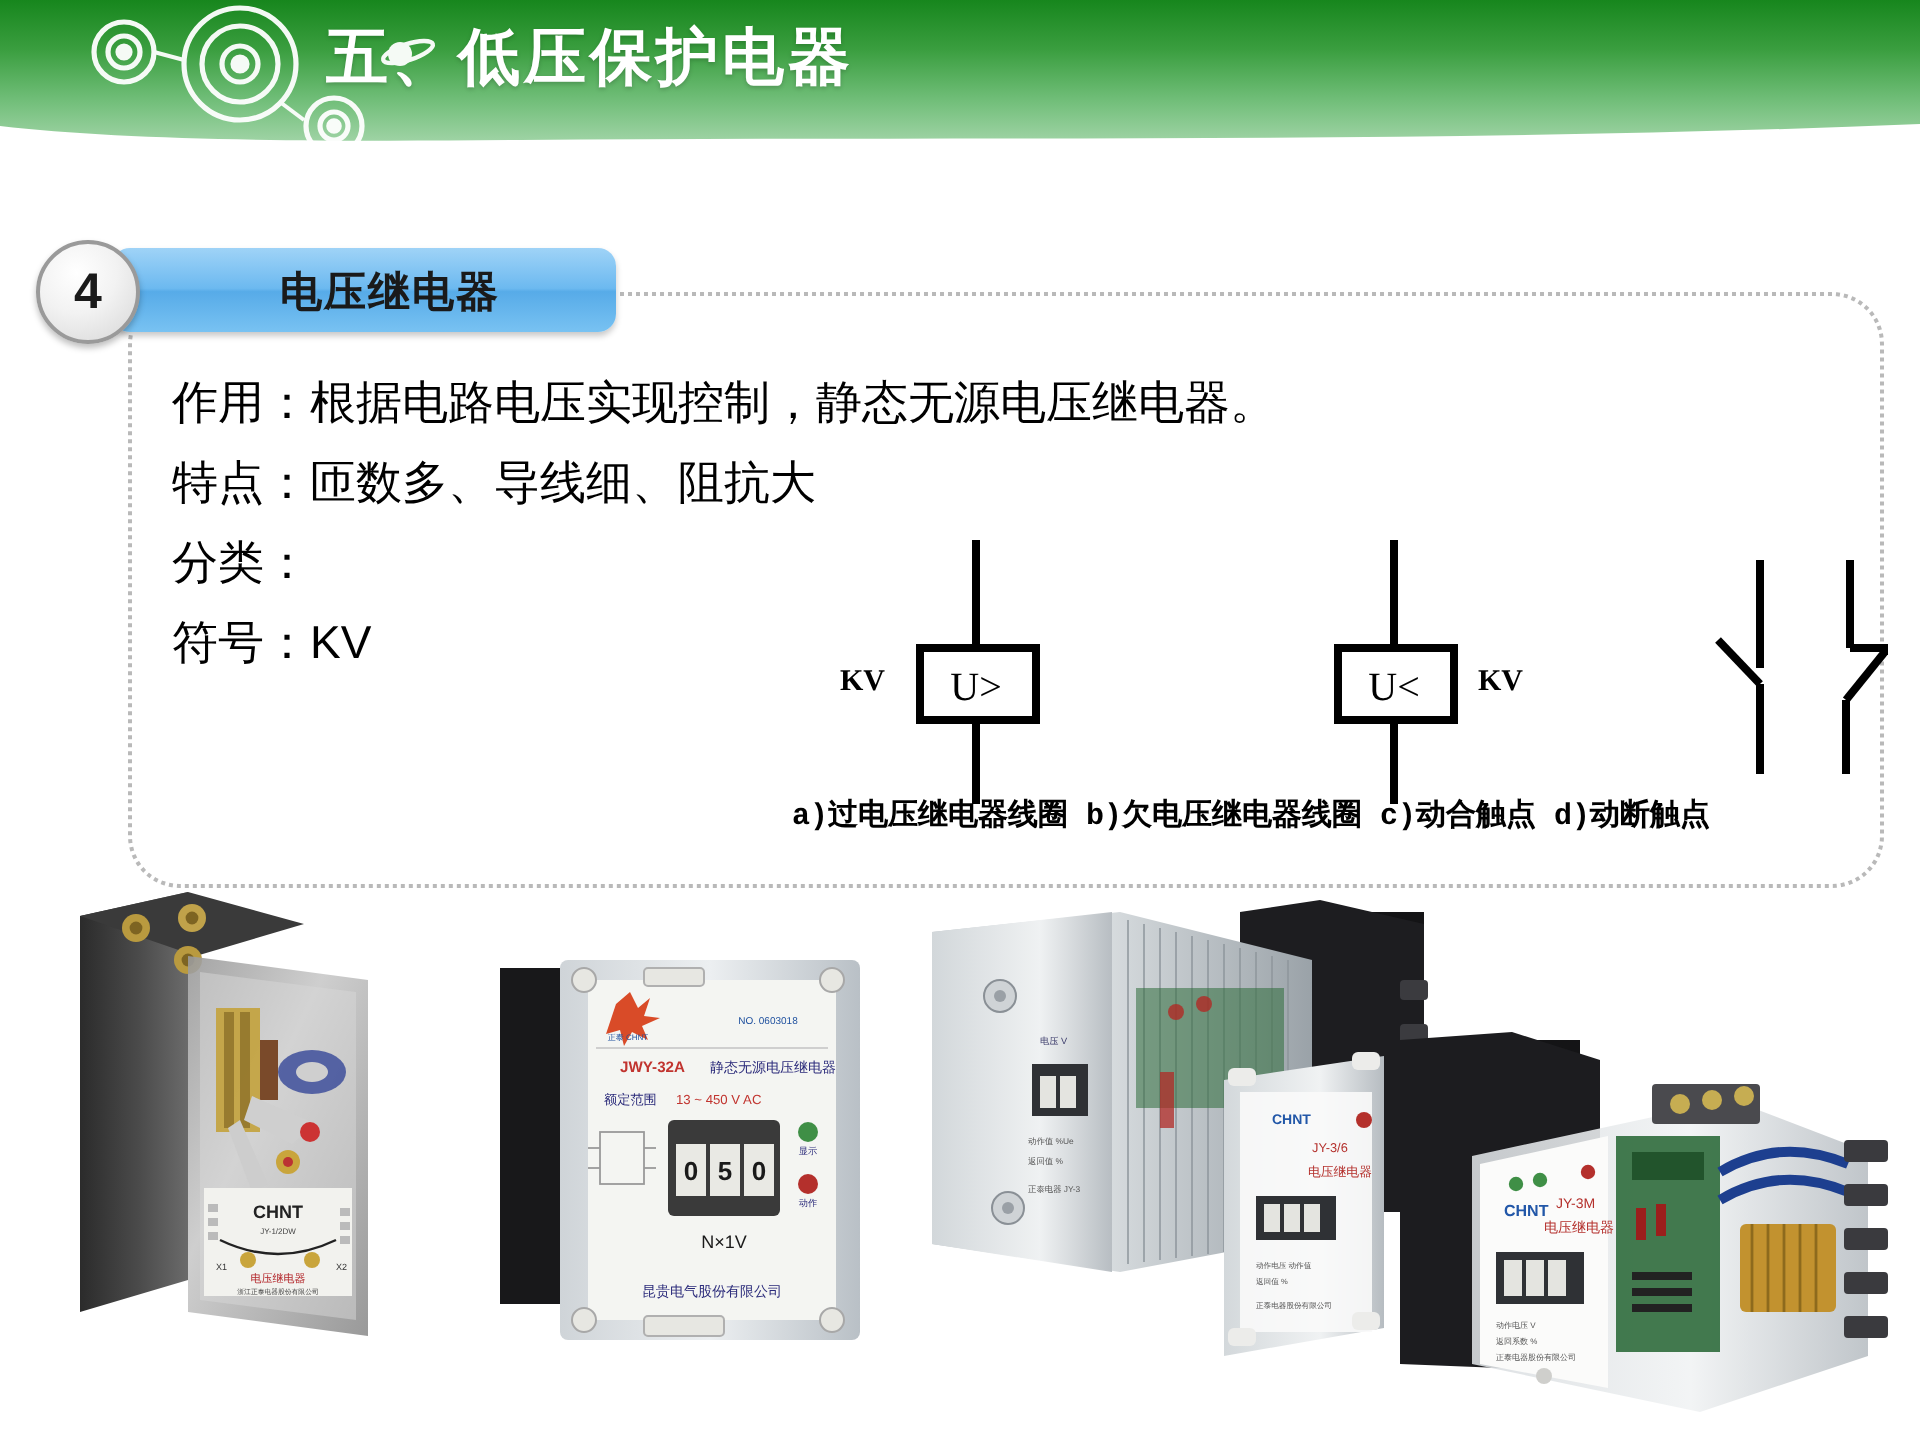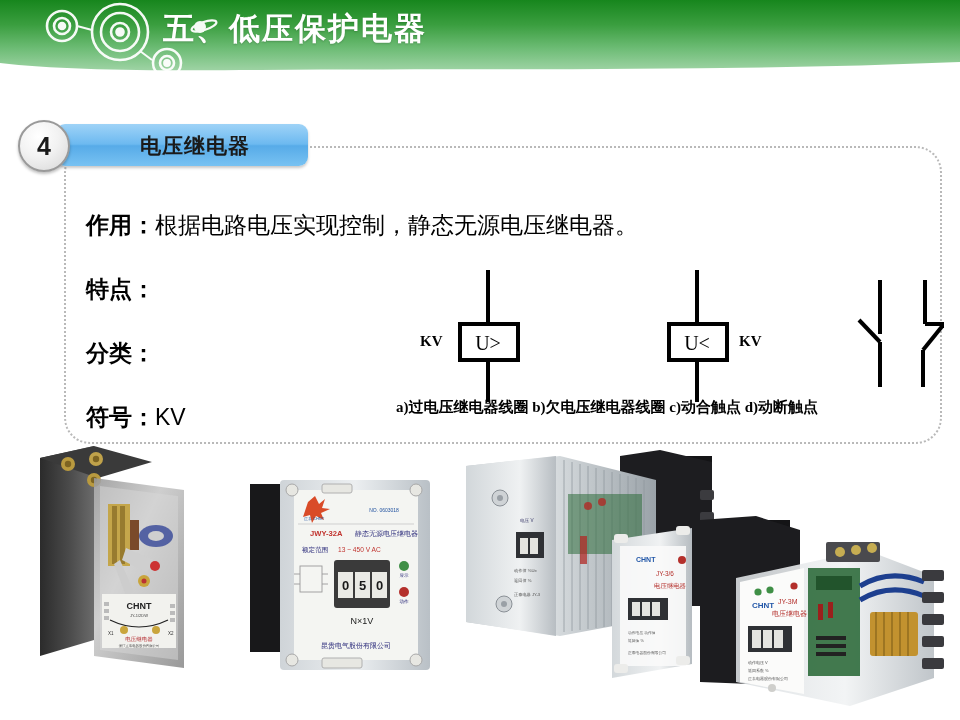--- a/index.html
+++ b/index.html
@@ -63,41 +63,41 @@
     background: transparent;
   }
   .box-mask {
     position: absolute; left: 64px; top: 138px;
     width: 232px; height: 22px; background: #ffffff;
   }
 
   
   .txt-block { position: absolute; left: 86px; top: 186px; }
   .line { display: flex; align-items: baseline; margin-bottom: 9px; white-space: nowrap; }
-  .lbl { font-size: 23px; font-weight: bold; color: #000; margin-top: 24px; }
+  .lbl { font-size: 23px; font-weight: normal; color: #000; }
   .val { font-size: 23px; color: #000; }
   .val-latin { font-size: 23px; color: #000; font-family: "Liberation Sans", sans-serif; }
 
   
   .diagram { position: absolute; left: 398px; top: 262px; width: 546px; height: 165px; }
   .sym-label {
     position: absolute; font-size: 15px; font-weight: bold; color: #000;
     font-family: "Liberation Serif", serif;
   }
   .caption {
     position: absolute; left: 396px; top: 398px;
     font-size: 15px; font-weight: bold; color: #000;
     white-space: nowrap; letter-spacing: 0px;
   }
 
   
   .photos { position: absolute; left: 0; top: 438px; width: 960px; height: 282px; }
   .photo { position: absolute; }
 
-  .cap-note { font-family: Liberation Serif, serif; }
+  .cap-note { font-family: Liberation Mono, monospace; }
 </style>
 </head>
 <body>
 
 <div class="slide">
 
   <div class="header">
     <svg class="header-bg" width="960" height="72" viewBox="0 0 960 72">
       <defs>
         <linearGradient id="hdrGrad" x1="0" y1="0" x2="0" y2="1">
@@ -144,20 +144,21 @@
     <div class="badge-num">4</div>
   </div>
 
   <div class="txt-block">
     <div class="line">
       <span class="lbl">作用：</span>
       <span class="val">根据电路电压实现控制，静态无源电压继电器。</span>
     </div>
     <div class="line">
       <span class="lbl">特点：</span>
+      <span class="val">匝数多、导线细、阻抗大</span>
     </div>
     <div class="line">
       <span class="lbl">分类：</span>
     </div>
     <div class="line">
       <span class="lbl">符号：</span>
       <span class="val-latin">KV</span>
     </div>
   </div>
 

